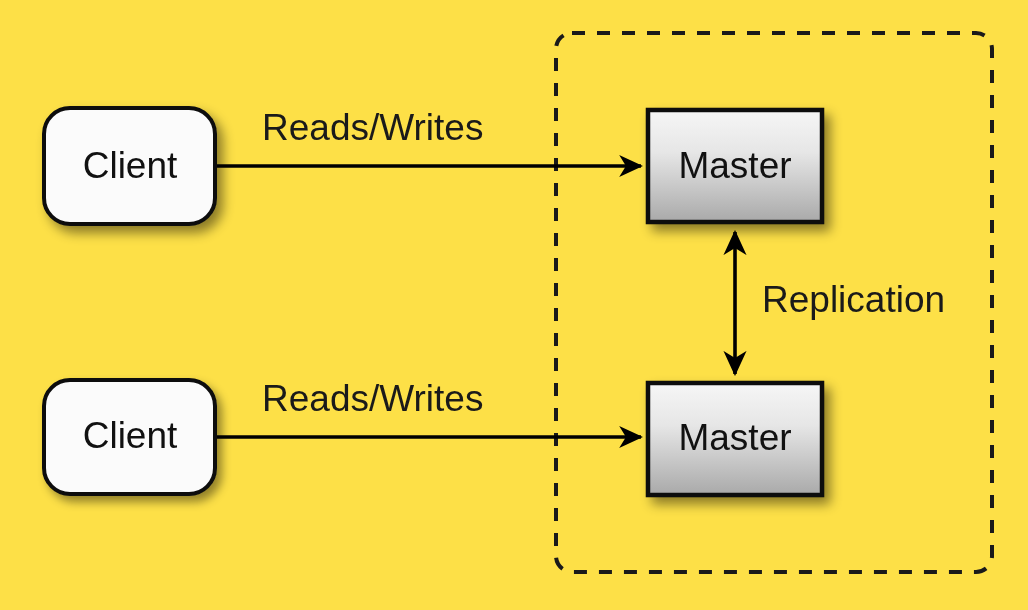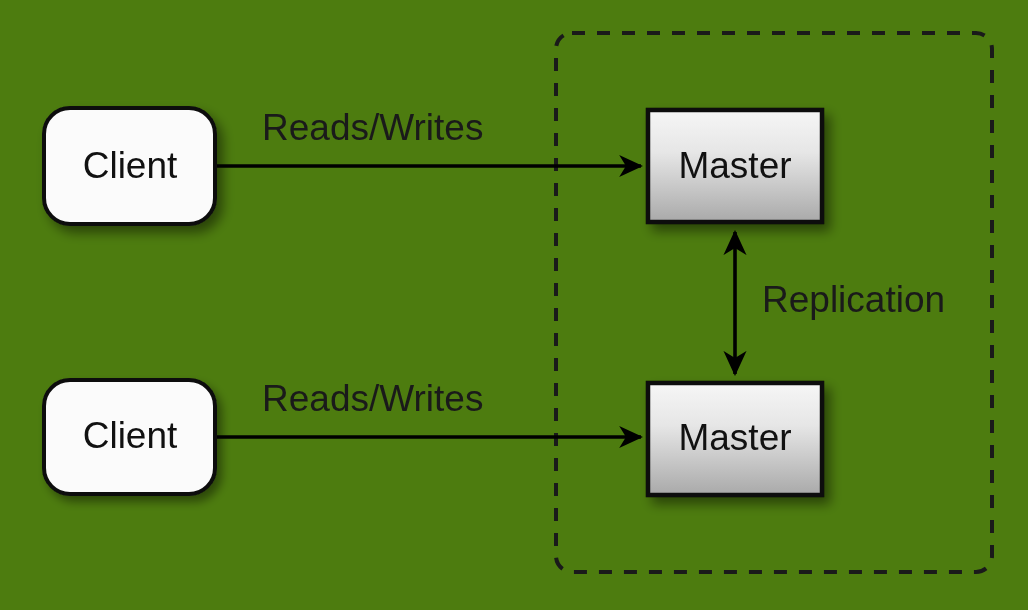--- a/index.html
+++ b/index.html
@@ -8,21 +8,21 @@
     padding: 0;
     background: #ffffff;
   }
   body {
     font-family: "Liberation Sans", sans-serif;
   }
   #canvas {
     position: relative;
     width: 1028px;
     height: 610px;
-    background: #4d7c0f;
+    background: #fde047;
     overflow: hidden;
   }
   #diagram-svg {
     position: absolute;
     left: 0;
     top: 0;
     width: 1028px;
     height: 610px;
   }
   .node-label {

